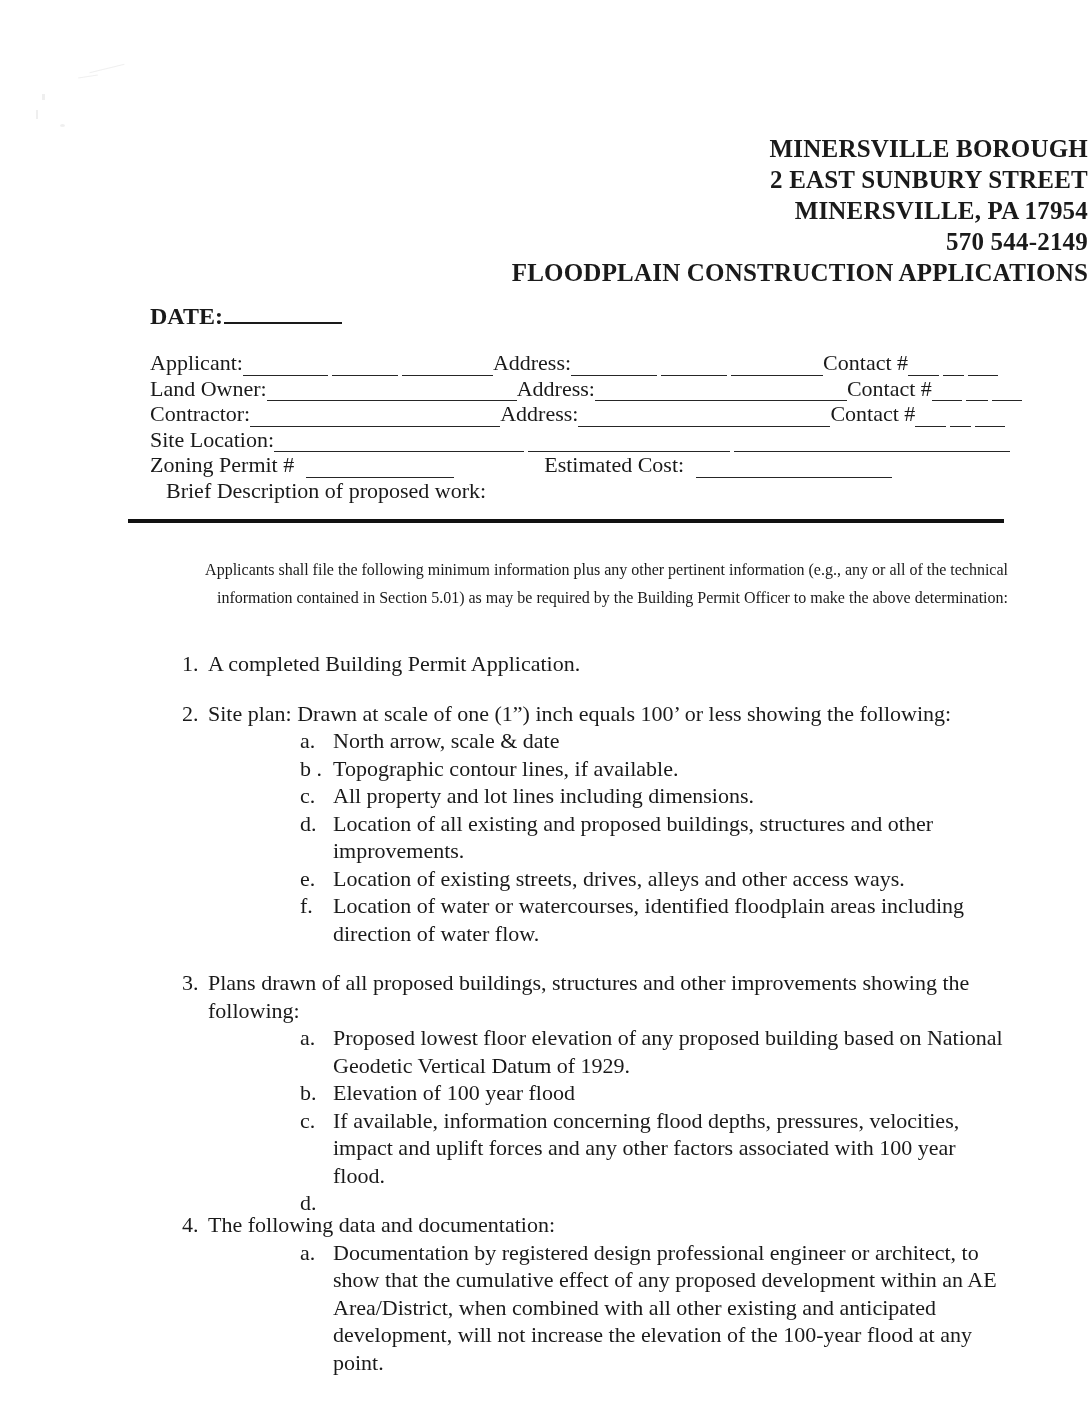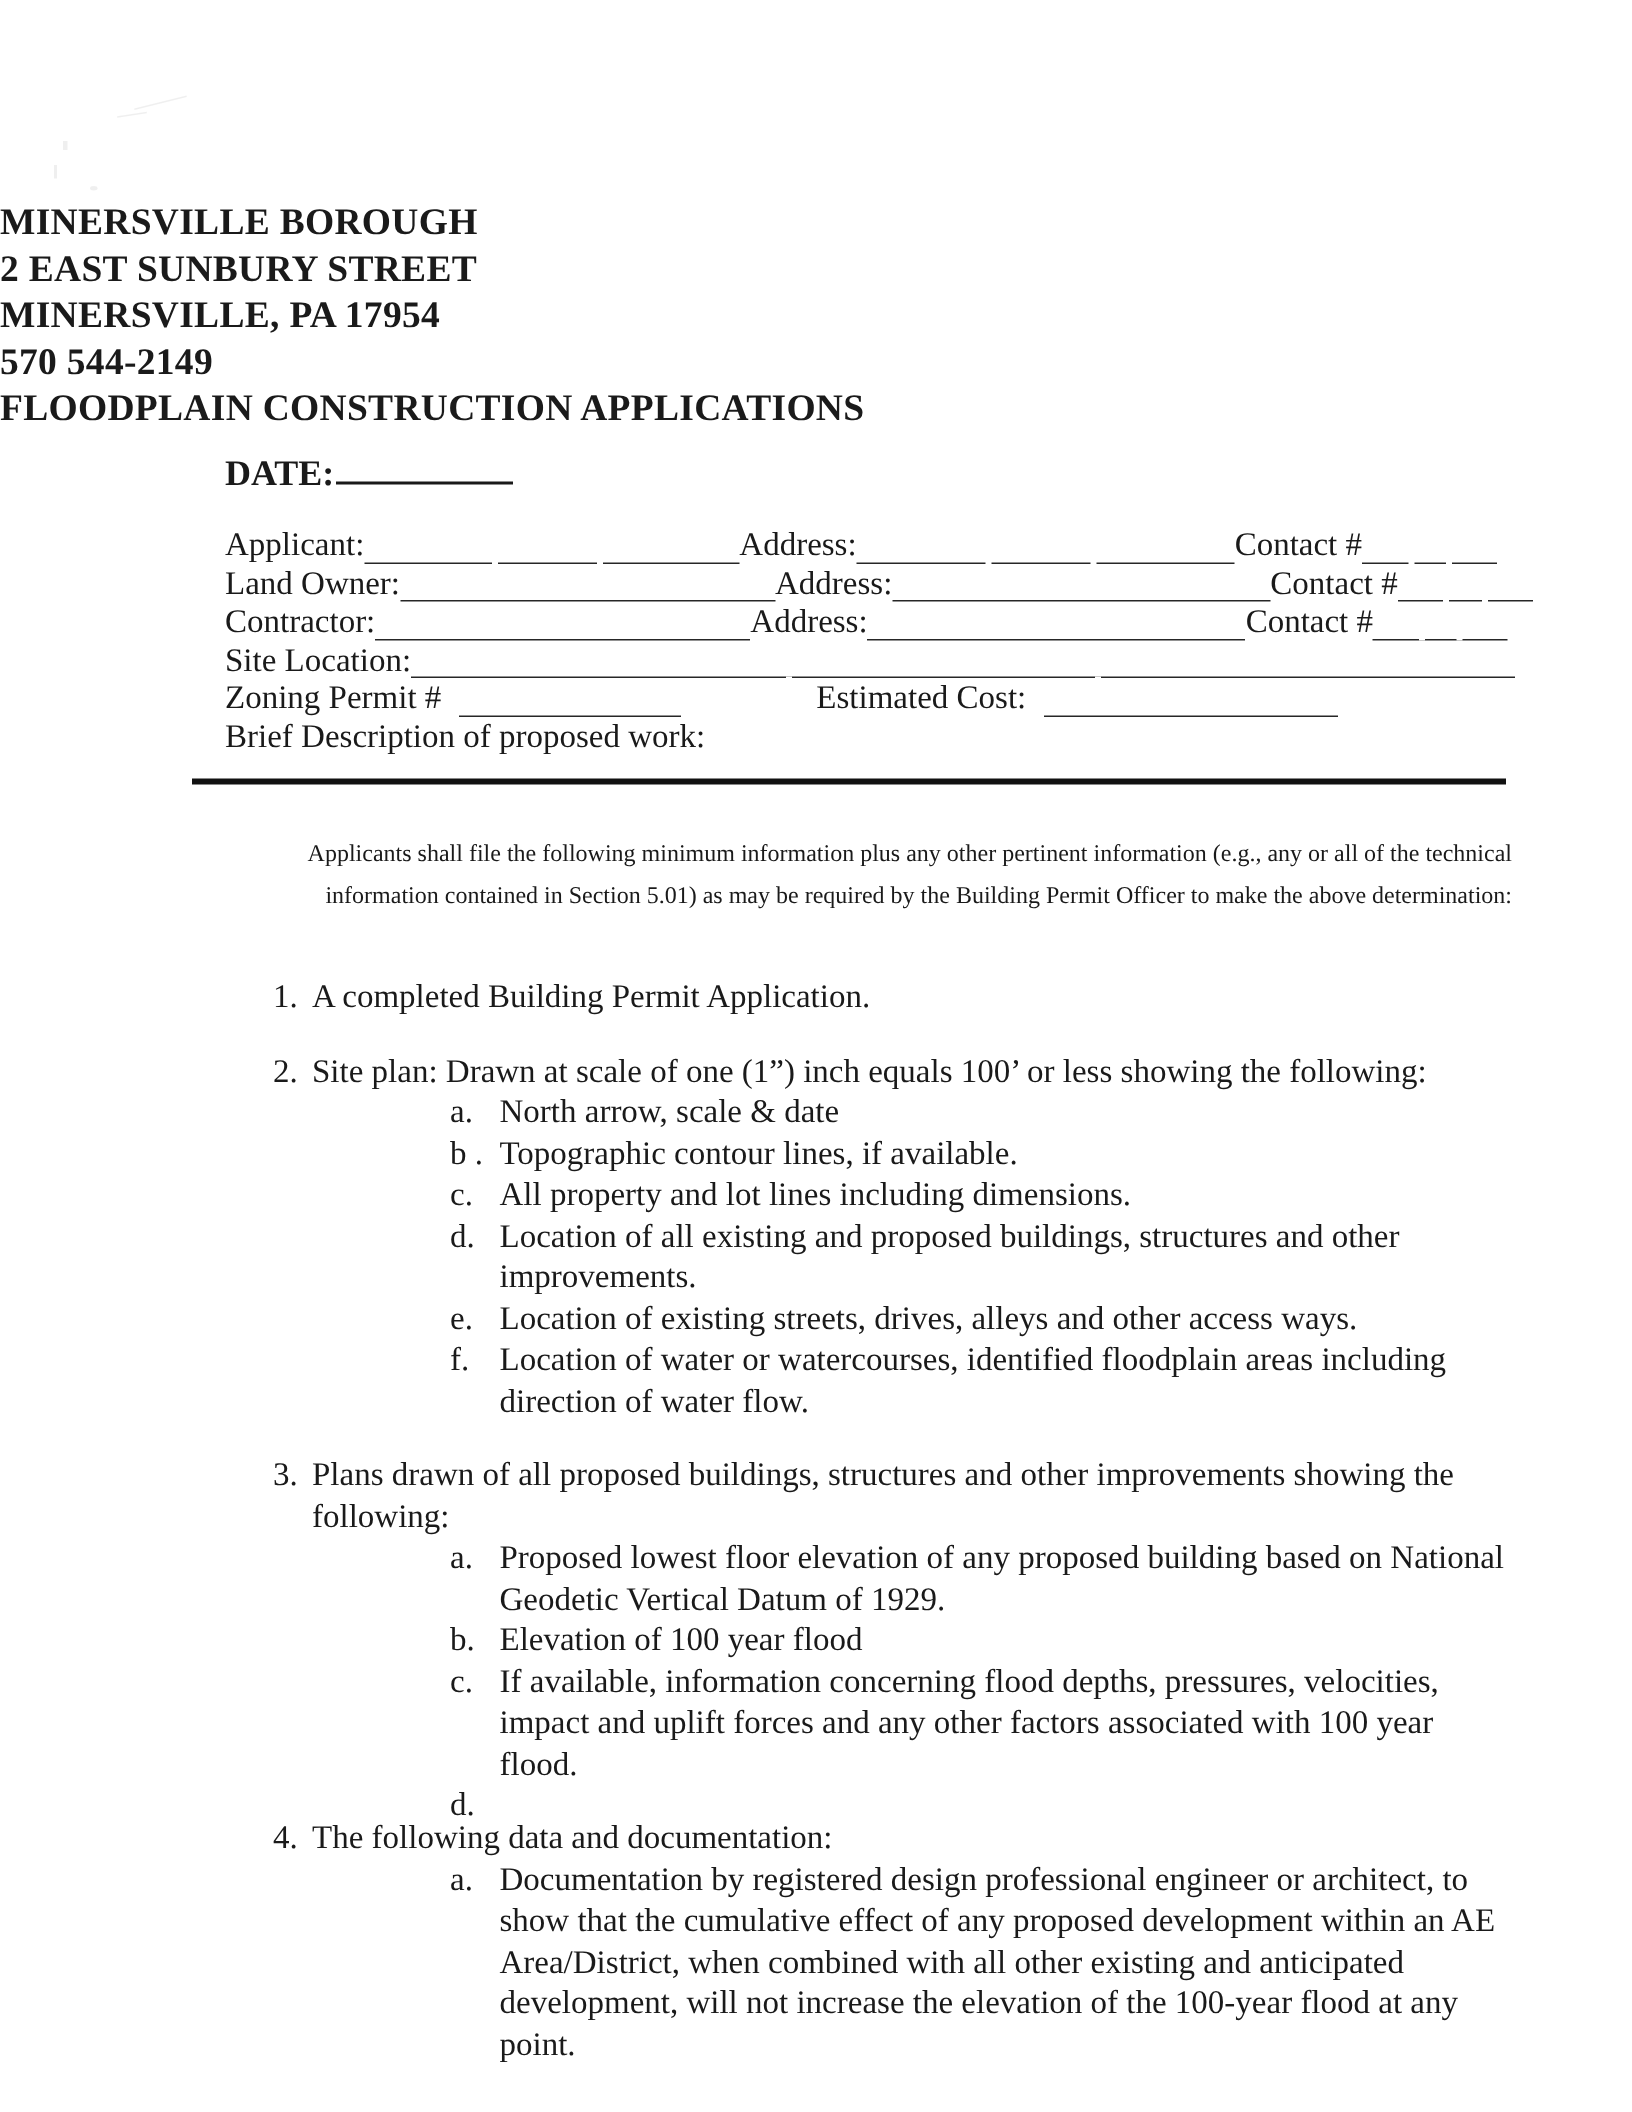--- a/index.html
+++ b/index.html
@@ -42,21 +42,21 @@
   .sm3 { left: 8px;  top: 36px; width: 3px;  height: 6px; }
   .sm4 { left: 2px;  top: 52px; width: 2px;  height: 9px; }
   .sm5 { left: 26px; top: 66px; width: 5px;  height: 3px; border-radius: 50%; }
 
   
   .doc-header {
     position: absolute;
     left: 0;
     right: 0;
     top: 133px;
-    text-align: left;
+    text-align: right;
   }
   .doc-header .hline {
     font-weight: bold;
     font-size: 25px;
     line-height: 31px;
     letter-spacing: 0.2px;
     white-space: nowrap;
   }
 
   
@@ -136,20 +136,21 @@
     white-space: nowrap;
     gap: 12px;
   }
   .row-zoning .zp-rule { flex: 0 0 148px; border-bottom: 1.6px solid #262626; height: 20px; }
   .row-zoning .zp-spacer { flex: 0 0 66px; }
   .row-zoning .ec-rule { flex: 0 0 196px; border-bottom: 1.6px solid #262626; height: 20px; }
 
   .brief-row {
     height: 25.5px;
     white-space: nowrap;
+    margin-left: 16px;
   }
 
   
   .hr-thick {
     position: absolute;
     left: 128px;
     top: 519px;
     width: 876px;
     height: 4px;
     background: #111111;

